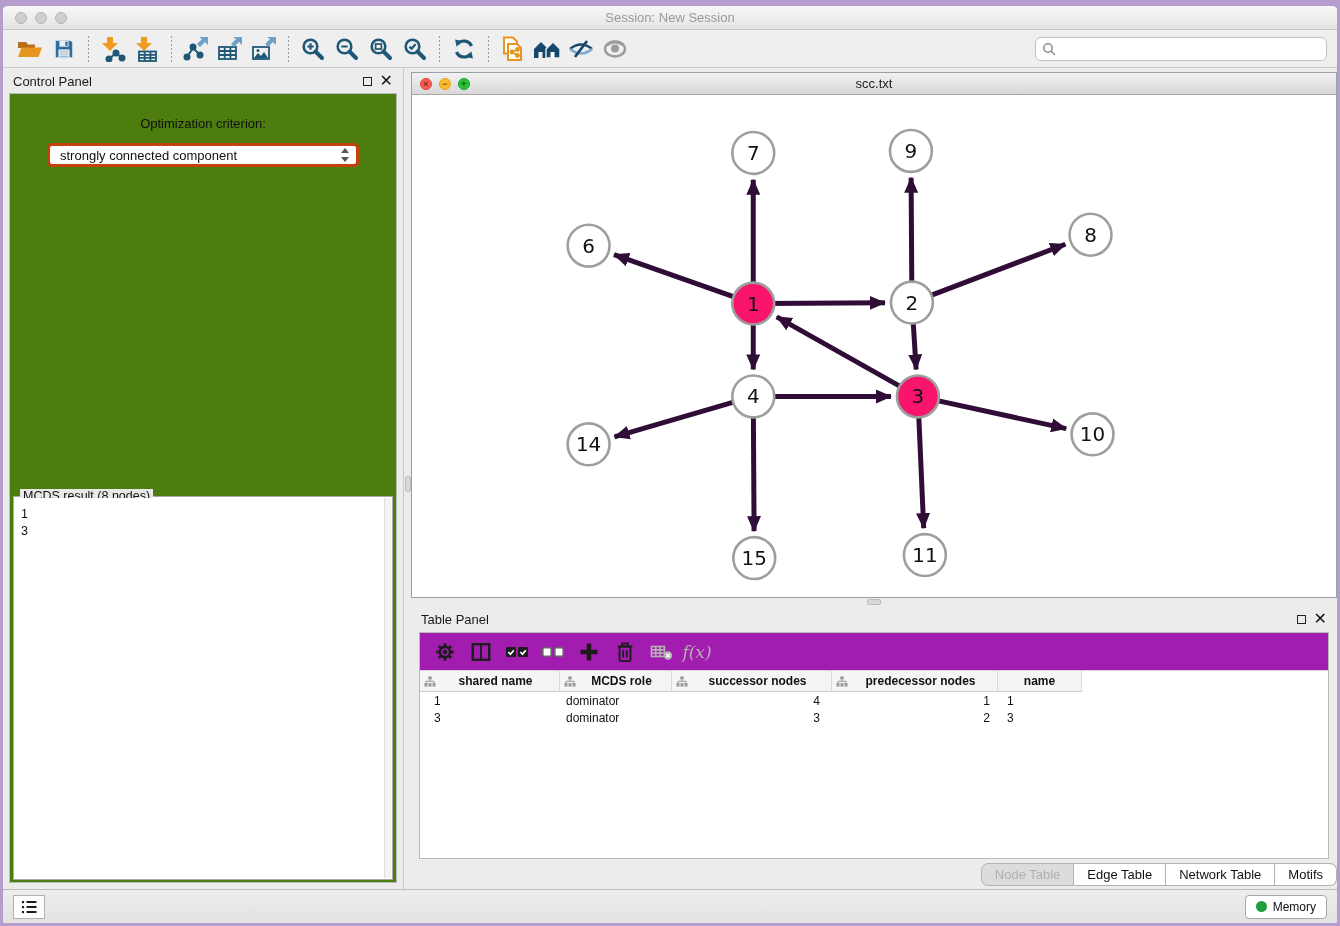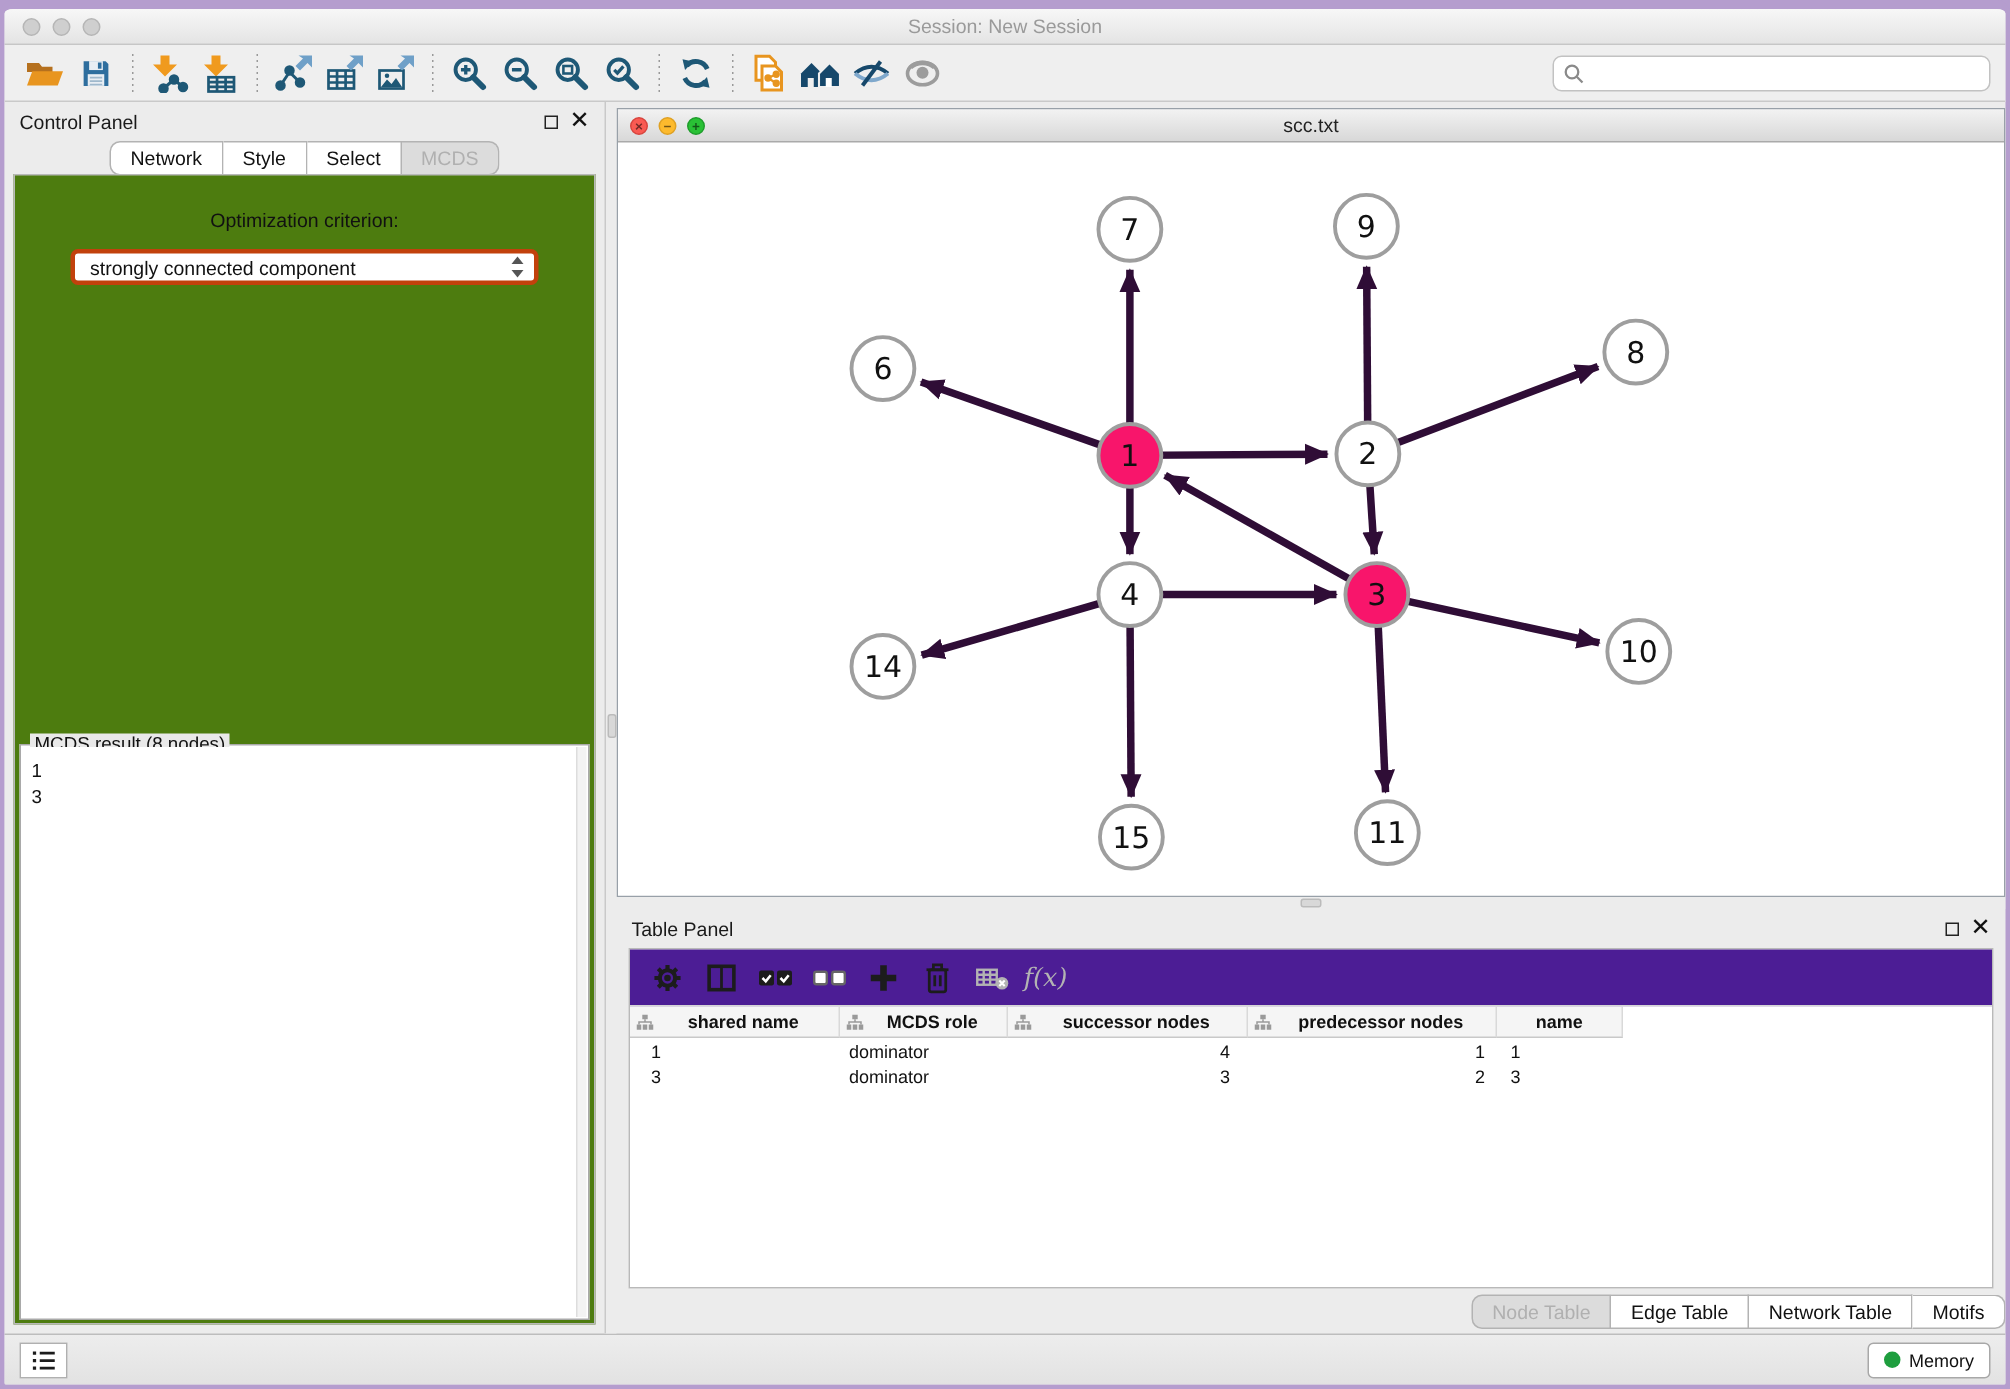--- a/index.html
+++ b/index.html
@@ -85,21 +85,21 @@
   .ntl.yel { background:#fdba2d; border:1px solid #dfa123; }
   .ntl.grn { background:#29c135; border:1px solid #1f9e2c; }
   .net-title { position:absolute; left:0; right:0; text-align:center; font-size:13px; color:#222; }
   .net-canvas { flex:1; background:#fff; min-height:0; }
   .net-canvas svg { width:100%; height:100%; display:block; }
 
   
   .tpanel { flex:1; display:flex; flex-direction:column; min-height:0; }
   .twrap { flex:1; margin:0 8px; border:1px solid #b9b9b9; background:#fff; display:flex;
            flex-direction:column; min-height:0; }
-  .ttoolbar { height:38px; background:#4c1d95; border-bottom:1px solid #d5d5d5; display:flex;
+  .ttoolbar { height:38px; background:#a21caf; border-bottom:1px solid #d5d5d5; display:flex;
               align-items:center; padding:0 10px; gap:6px; flex:none; }
   .tbico { width:30px; height:28px; display:flex; align-items:center; justify-content:center; }
   .fx { font-family:"DejaVu Serif","Liberation Serif",serif; font-style:italic; font-size:17px; color:#b3b3b3; }
 
   .thead { display:flex; height:21px; flex:none; font-size:12px; color:#111; }
   .th { background:#f5f5f5; border-bottom:1px solid #c9c9c9; border-right:1px solid #d9d9d9;
         display:flex; align-items:center; padding:0 4px;font-weight:bold; }
   .th .hlabel { flex:1; text-align:center; }
   .th-fill { flex:1; background:#fff; border-bottom:1px solid #fff; }
   .trow { display:flex; height:17px; align-items:center; font-size:12px; color:#111; flex:none; }
@@ -302,26 +302,20 @@
 
   <div class="main">
 
     <div class="cpanel">
       <div class="panel-head">
         <span class="panel-title">Control Panel</span>
         <span class="panel-btns">
           <span class="float-ico"></span>
           <span class="close-ico">✕</span>
         </span>
-      </div>
-      <div class="tabs-row">
-        <div class="tab">Network</div>
-        <div class="tab">Style</div>
-        <div class="tab">Select</div>
-        <div class="tab sel">MCDS</div>
       </div>
       <div class="cpanel-content">
         <div class="opt-label">Optimization criterion:</div>
         <div class="select">
           <span class="val">strongly connected component</span>
           <svg width="10" height="16" viewBox="0 0 10 16">
             <polygon points="5,1 9,6 1,6" fill="#555"></polygon>
             <polygon points="5,15 9,10 1,10" fill="#555"></polygon>
           </svg>
         </div>

